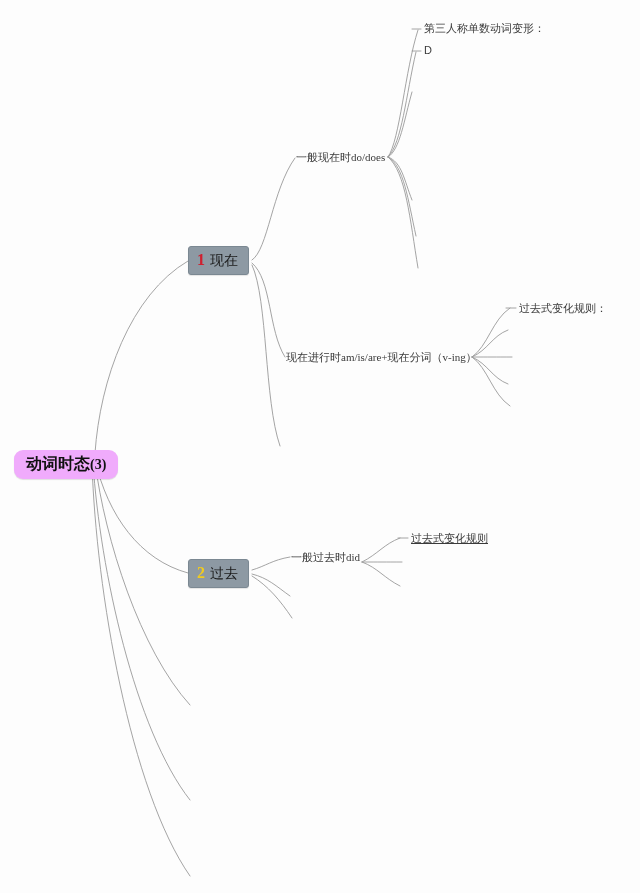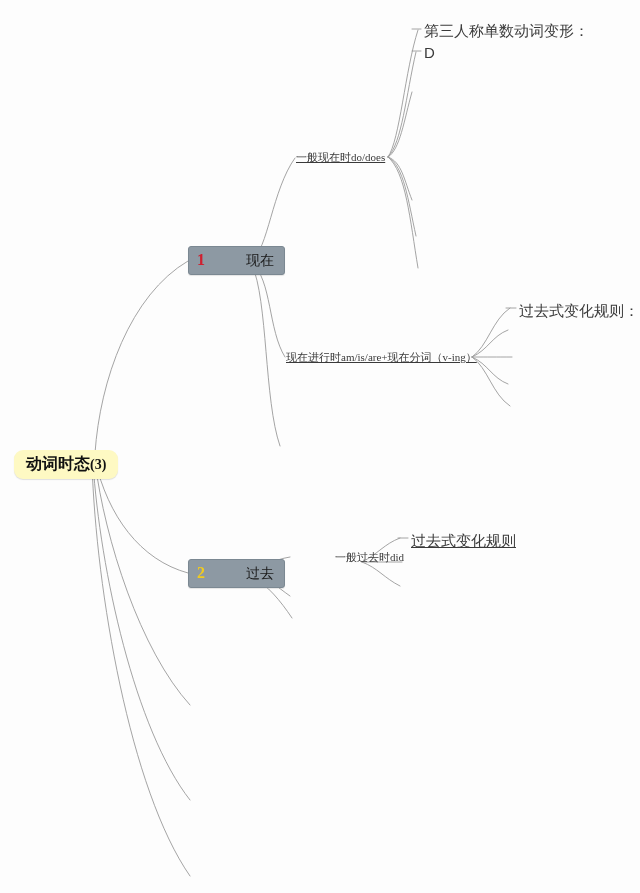--- a/index.html
+++ b/index.html
@@ -20,21 +20,21 @@
     left: 0; top: 0;
     width: 640px;
     height: 893px;
   }
   .node {
     position: absolute;
     white-space: nowrap;
   }
   
   .root-node {
-    background: #fef9c3;
+    background: #f0abfc;
     border-radius: 9px;
     padding: 6px 12px 7px 12px;
     color: #111;
     font-weight: bold;
     font-size: 16px;
     line-height: 1;
     box-shadow: 0 1px 1px rgba(0,0,0,0.12);
     letter-spacing: 0px;
   }
   .root-node .suffix {
@@ -58,31 +58,30 @@
     font-weight: bold;
     font-size: 16px;
     font-family: "Liberation Serif", "DejaVu Serif", serif;
   }
   .lvl1-node .idx.c-red { color: #cf2030; }
   .lvl1-node .idx.c-yellow { color: #f2cb1d; }
   .lvl1-node .lbl {
     font-family: "Liberation Sans", "DejaVu Sans", sans-serif;
     font-size: 14px;
     color: #1a1a1a;
-    margin-left: 36px;
   }
   
   .text-node {
     font-size: 11px;
     color: #3a3a3a;
     font-family: "Liberation Sans", "DejaVu Sans", sans-serif;
     line-height: 1.35;
   }
   .text-node.small {
-    font-size: 15px;
+    font-size: 11px;
   }
   .text-node .latin {
     font-family: "Liberation Serif", "DejaVu Serif", serif;
     font-size: 11px;
   }
 </style>
 </head>
 <body>
 
 <svg id="canvas" viewBox="0 0 640 893" xmlns="http://www.w3.org/2000/svg">
@@ -137,29 +136,29 @@
 <div class="node lvl1-node" style="left:188px; top:246px;">
   <span class="idx c-red">1</span>
   <span class="lbl">现在</span>
 </div>
 
 <div class="node lvl1-node" style="left:188px; top:559px;">
   <span class="idx c-yellow">2</span>
   <span class="lbl">过去</span>
 </div>
 
-<div class="node text-node" style="left:296px; top:150px;text-decoration:underline;">
+<div class="node text-node" style="left:296px; top:150px;">
   <span>一般现在时</span><span class="latin">do/does</span>
 </div>
 
-<div class="node text-node" style="left:286px; top:350px;text-decoration:underline;">
+<div class="node text-node" style="left:286px; top:350px;">
   <span>现在进行时</span><span class="latin">am/is/are+现在分词（v-ing）</span>
 </div>
 
-<div class="node text-node" style="left:291px; top:550px;margin-left:44px;">
+<div class="node text-node" style="left:291px; top:550px;">
   <span>一般过去时</span><span class="latin">did</span>
 </div>
 
 <div class="node text-node small" style="left:424px; top:21px;">第三人称单数动词变形：</div>
 
 <div class="node text-node small" style="left:424px; top:43px;">D</div>
 
 <div class="node text-node small" style="left:519px; top:301px;">过去式变化规则：</div>
 
 <div class="node text-node small" style="left:411px; top:531px;text-decoration:underline;">过去式变化规则</div>

